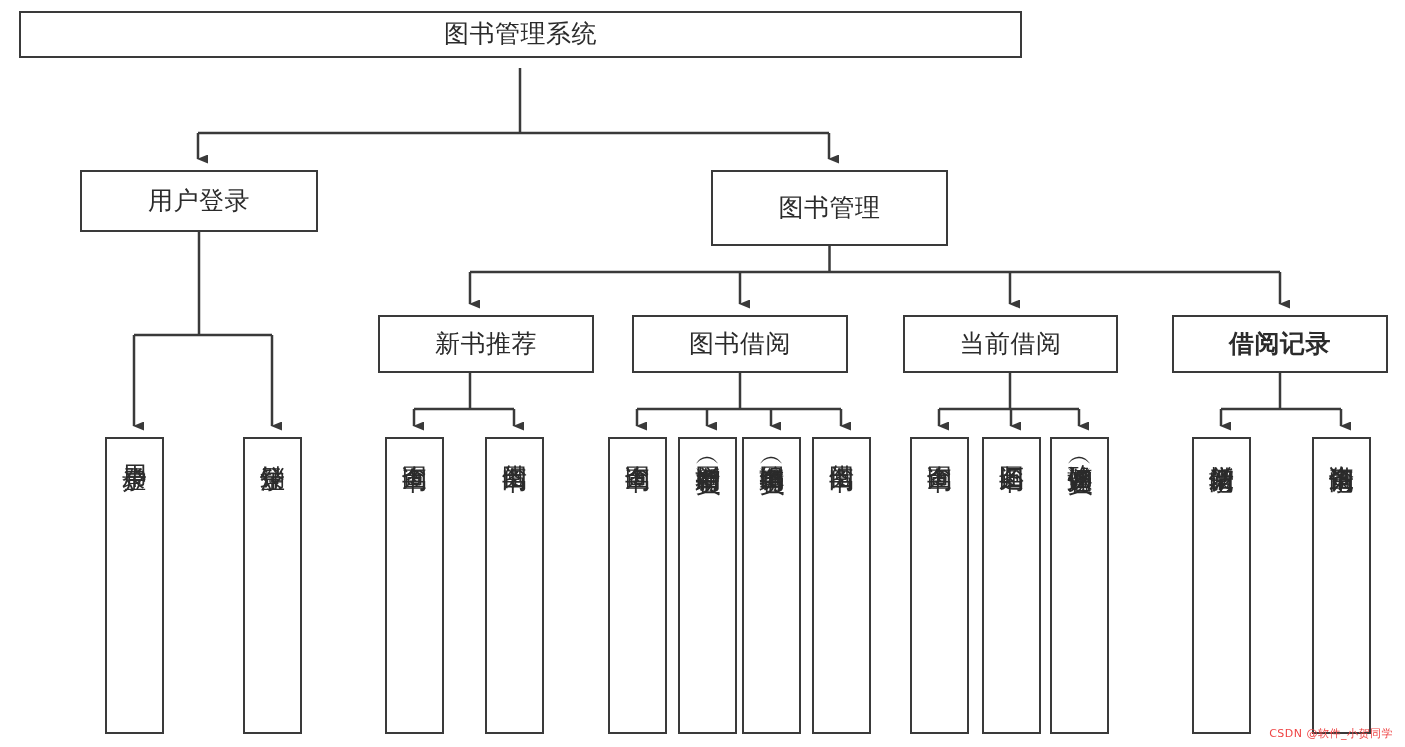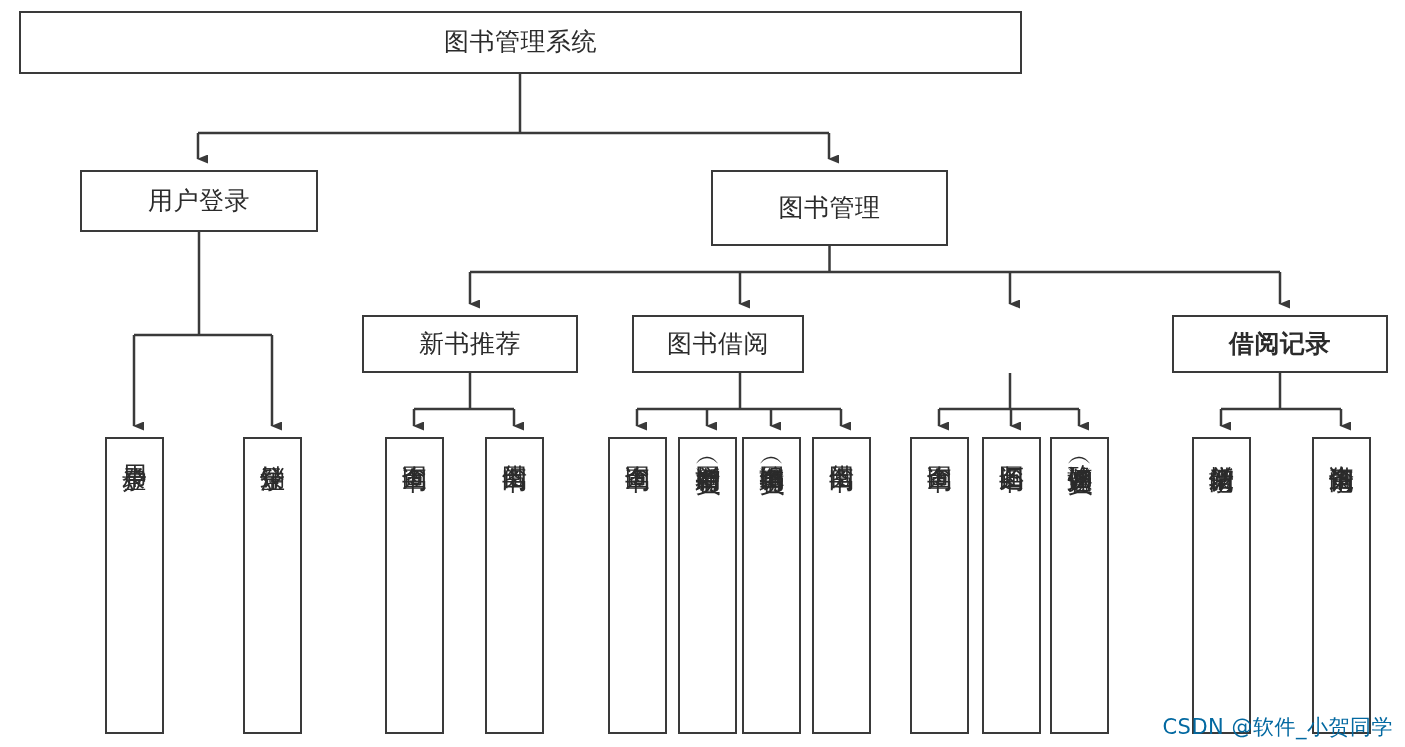--- a/index.html
+++ b/index.html
@@ -58,22 +58,22 @@
     letter-spacing: 1px;
     white-space: nowrap;
   }
   .node.vertical.tall-text .label {
     line-height: 1.28;
   }
   .watermark {
     position: absolute;
     right: 12px;
     bottom: 6px;
-    font-size: 21px;
-    color: #0369a1;
+    font-size: 11px;
+    color: #ef4444;
     letter-spacing: 0.5px;
     white-space: nowrap;
     user-select: none;
     margin-top: 38px;
   }
 </style>
 </head>
 <body>
 
 <div id="diagram-root">
@@ -114,36 +114,39 @@
         <line x1="939" y1="409" x2="939" y2="426" marker-end="url(#arrowhead)"></line>
         <line x1="1011" y1="409" x2="1011" y2="426" marker-end="url(#arrowhead)"></line>
         <line x1="1079" y1="409" x2="1079" y2="426" marker-end="url(#arrowhead)"></line>
         <line x1="1280" y1="373" x2="1280" y2="409"></line>
         <line x1="1221" y1="409" x2="1341" y2="409"></line>
         <line x1="1221" y1="409" x2="1221" y2="426" marker-end="url(#arrowhead)"></line>
         <line x1="1341" y1="409" x2="1341" y2="426" marker-end="url(#arrowhead)"></line>
       </g>
   </svg>
 
-  <div class="node" id="node-root" style="left: 19px; top: 11px; width: 1003px; height: 63px;">
+  <div class="node" id="node-root" style="left: 19px; top: 11px; width: 1003px; height: 47px;">
     <span class="label">图书管理系统</span>
   </div>
 
   <div class="node" id="node-user-login" style="left: 80px; top: 170px; width: 238px; height: 62px;">
     <span class="label">用户登录</span>
   </div>
   <div class="node" id="node-book-manage" style="left: 711px; top: 170px; width: 237px; height: 76px;">
     <span class="label">图书管理</span>
   </div>
 
-  <div class="node" id="node-new-book-rec" style="left: 362px; top: 315px; width: 216px; height: 58px; justify-content: center;">
+  <div class="node" id="node-new-book-rec" style="left: 378px; top: 315px; width: 216px; height: 58px; justify-content: center;">
     <span class="label">新书推荐</span>
   </div>
-  <div class="node" id="node-book-borrow" style="left: 632px; top: 315px; width: 172px; height: 58px;">
+  <div class="node" id="node-book-borrow" style="left: 632px; top: 315px; width: 216px; height: 58px;">
     <span class="label">图书借阅</span>
+  </div>
+  <div class="node" id="node-current-borrow" style="left: 903px; top: 315px; width: 215px; height: 58px;">
+    <span class="label">当前借阅</span>
   </div>
   <div class="node" id="node-borrow-record" style="left: 1172px; top: 315px; width: 216px; height: 58px; font-weight: bold;">
     <span class="label">借阅记录</span>
   </div>
 
   <div class="node vertical" id="node-leaf-user-login" style="left: 105px; top: 437px; width: 59px; height: 297px;">
     <span class="label">用户登录</span>
   </div>
   <div class="node vertical" id="node-leaf-user-logout" style="left: 243px; top: 437px; width: 59px; height: 297px;">
     <span class="label">注销登录</span>

